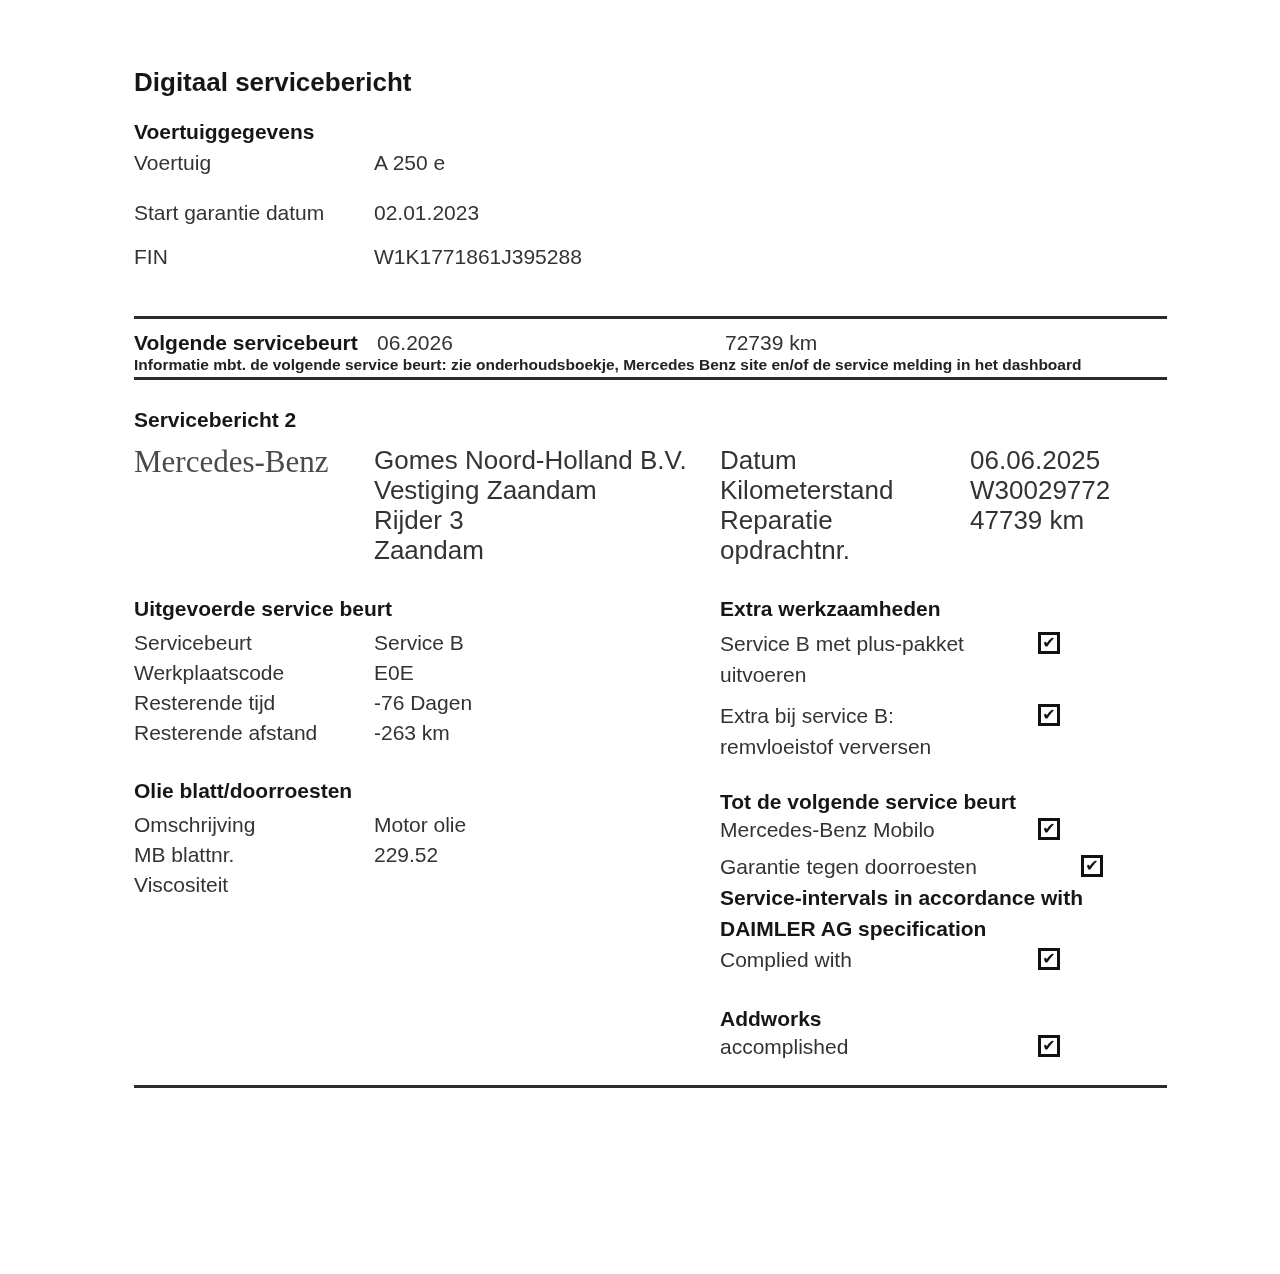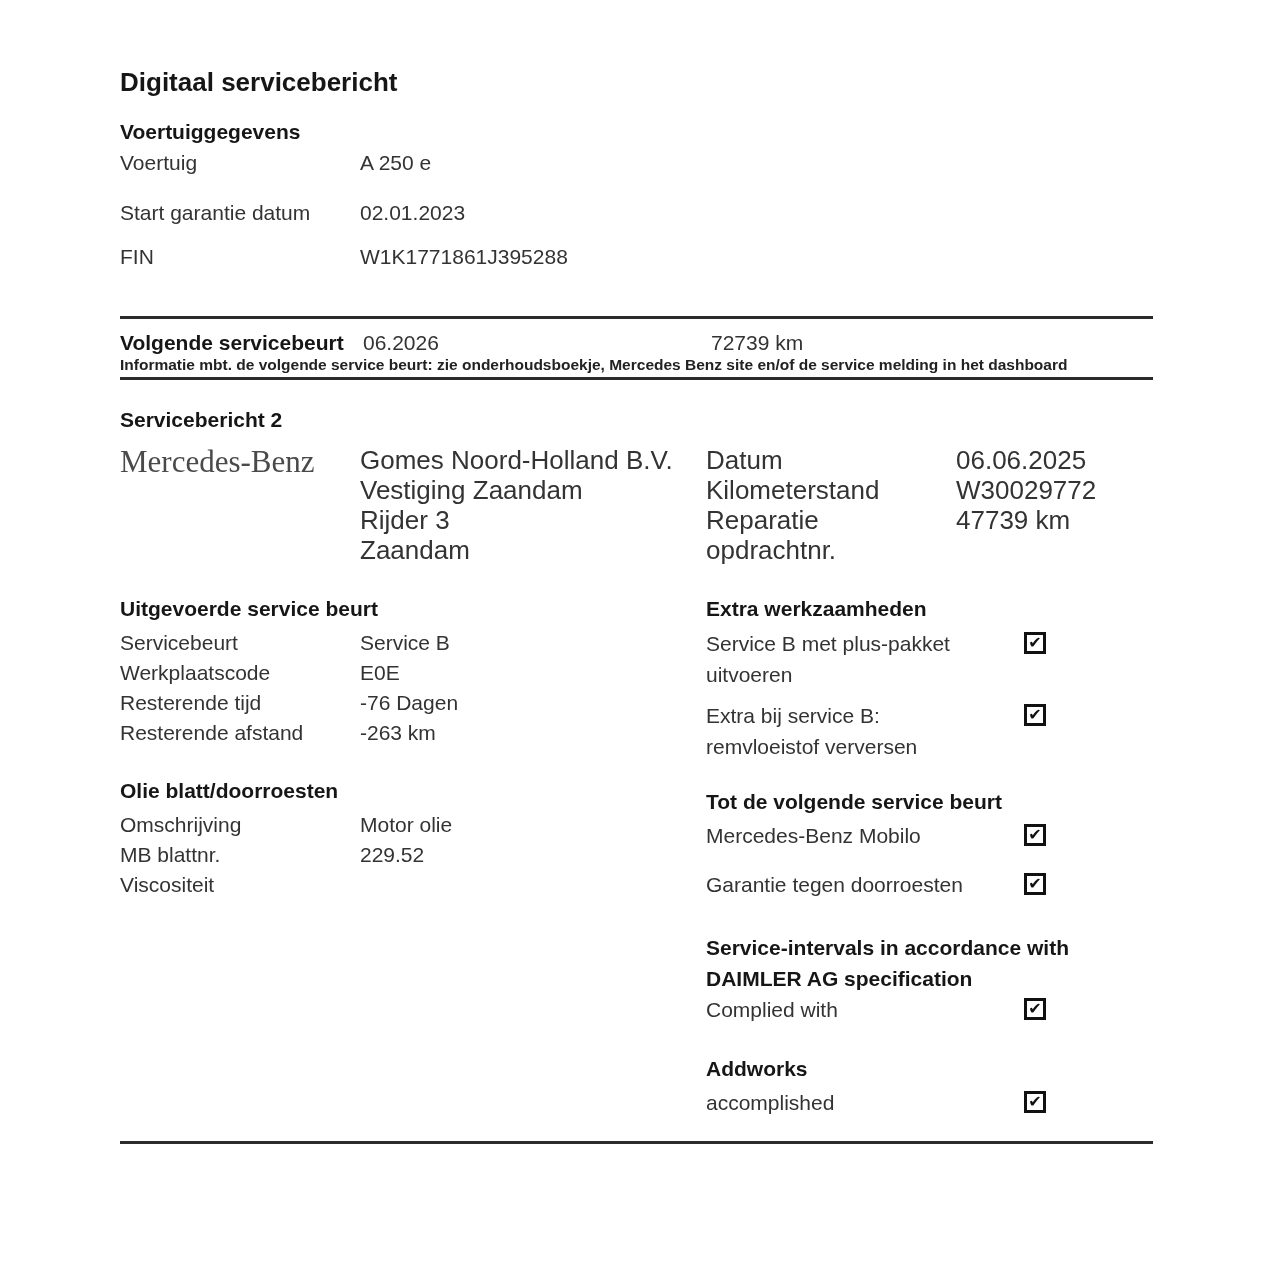--- a/index.html
+++ b/index.html
@@ -3,21 +3,21 @@
 <meta charset="utf-8">
 <style>
   * { margin:0; padding:0; box-sizing:border-box; }
   html,body { background:#ffffff; }
   body {
     width:1280px; height:1274px;
     font-family:"Liberation Sans","DejaVu Sans",sans-serif;
     color:#333333;
     position:relative; overflow:hidden;
   }
-  .page { position:absolute; left:120px; top:0; width:1033px; }
+  .page { position:absolute; left:134px; top:0; width:1033px; }
 
   .title { margin-top:67px; font-size:26px; line-height:30px; font-weight:700; color:#161616; }
 
   .sec-heading { font-size:21px; line-height:24px; font-weight:700; color:#161616; }
   .vehicle-heading { margin-top:23px; }
 
   .kv-row { display:flex; font-size:21px; line-height:23px; }
   .kv-label { width:240px; flex:0 0 240px; }
   .kv-value { flex:1; }
   .vr1 { margin-top:7px; }
@@ -55,24 +55,24 @@
   .check-text { width:318px; flex:0 0 318px; font-size:21px; line-height:31px; }
   .checkbox {
     width:22px; height:22px; border:3px solid #111111;
     display:flex; align-items:center; justify-content:center;
     margin-top:4px; background:#ffffff;
   }
   .check-glyph { font-size:16px; line-height:1; font-weight:700; color:#111111; font-family:"DejaVu Sans",sans-serif; }
 
   .ci-first { margin-top:7px; }
   .ci-gap10 { margin-top:10px; }
-  .ci-gap6  { margin-top:6px; }
-  .ci-gap18 { margin-top:18px; }
+  .ci-gap6  { }
+  .ci-gap18 { margin-top:6px;gap:43px; }
   .tot-heading { margin-top:28px; }
-  .intervals-heading { margin-top:32px; font-size:21px; line-height:31px; font-weight:700; color:#161616; }
+  .intervals-heading { font-size:21px; line-height:31px; font-weight:700; color:#161616; }
   .addworks-heading { margin-top:32px; }
 </style>
 </head>
 <body>
 
 <div class="page">
 
   <div class="title">Digitaal servicebericht</div>
 
   <div class="sec-heading vehicle-heading">Voertuiggegevens</div>

